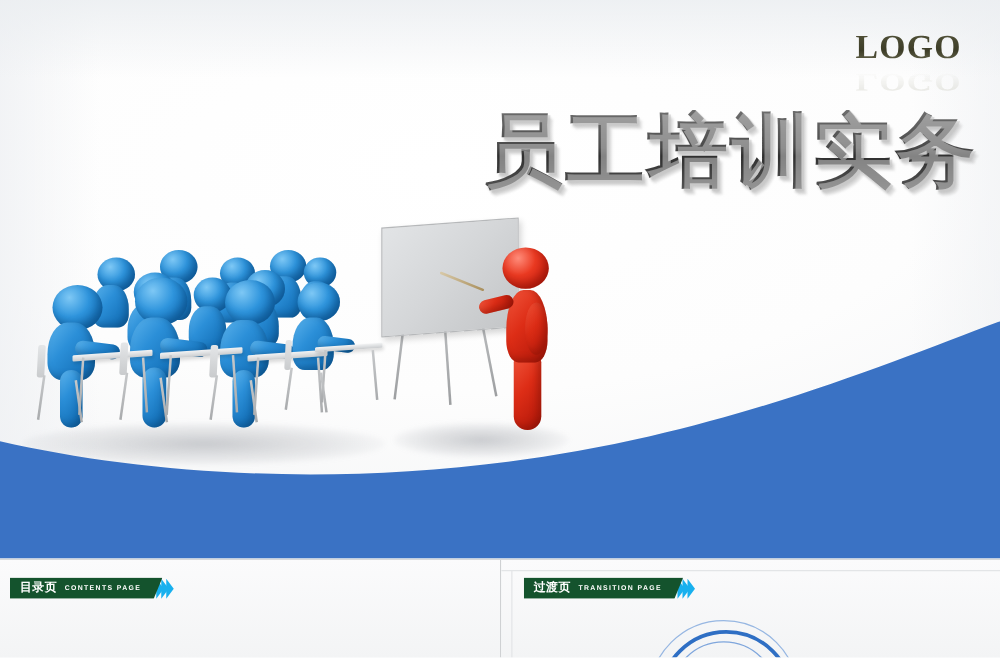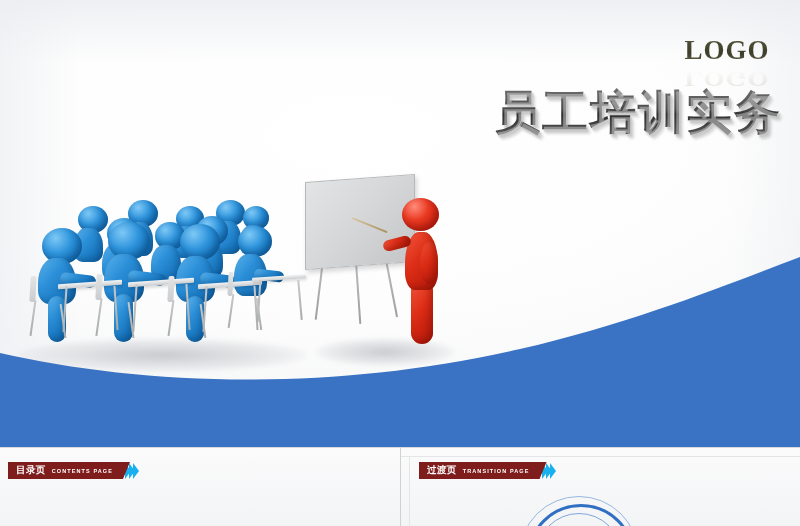--- a/index.html
+++ b/index.html
@@ -80,21 +80,21 @@
     border-left: 11px solid #18b0ee;
     margin-left: -3px;
   }
   .banner-chev.c2 { opacity: 0.95; }
   .banner-chev.c3 { opacity: 0.9; }
 
   
   .logo-block {
     position: absolute;
     right: 18px;
-    top: 37px;
+    top: 24px;
     text-align: center;
     width: 110px;
   }
   .logo-text {
     font-family: "Liberation Serif", "DejaVu Serif", serif;
     font-size: 27px;
     font-weight: bold;
     letter-spacing: 1px;
     color: #4a4a32;
     line-height: 1;
@@ -120,21 +120,21 @@
   
   .title-block {
     position: absolute;
     right: 18px;
     top: 88px;
     text-align: right;
     width: 420px;
   }
   .main-title {
     font-family: "DejaVu Sans", "Liberation Sans", sans-serif;
-    font-size: 46px;
+    font-size: 64px;
     font-weight: bold;
     line-height: 1.05;
     letter-spacing: 2px;
     color: #4b4b4b;
     background: linear-gradient(to bottom, #6e6e6e 0%, #4a4a4a 45%, #2f2f2f 55%, #585858 100%);
     -webkit-background-clip: text;
     background-clip: text;
     -webkit-text-fill-color: transparent;
     text-shadow: 2px 2px 0 rgba(200,200,200,0.55);
     filter: drop-shadow(2px 3px 1px rgba(120,120,120,0.40));
@@ -283,21 +283,21 @@
   .thumb-tag {
     position: absolute;
     left: 8px;
     top: 14px;
     height: 17px;
     display: flex;
     align-items: center;
   }
   .thumb-tag-bar {
     height: 17px;
-    background: #7f1d1d;
+    background: #14532d;
     display: flex;
     align-items: center;
     padding: 0 12px 0 8px;
     clip-path: polygon(0 0, 100% 0, calc(100% - 7px) 100%, 0 100%);
     padding-right: 17px;
   }
   .thumb-cn {
     color: #ffffff;
     font-size: 9.5px;
     font-weight: bold;

